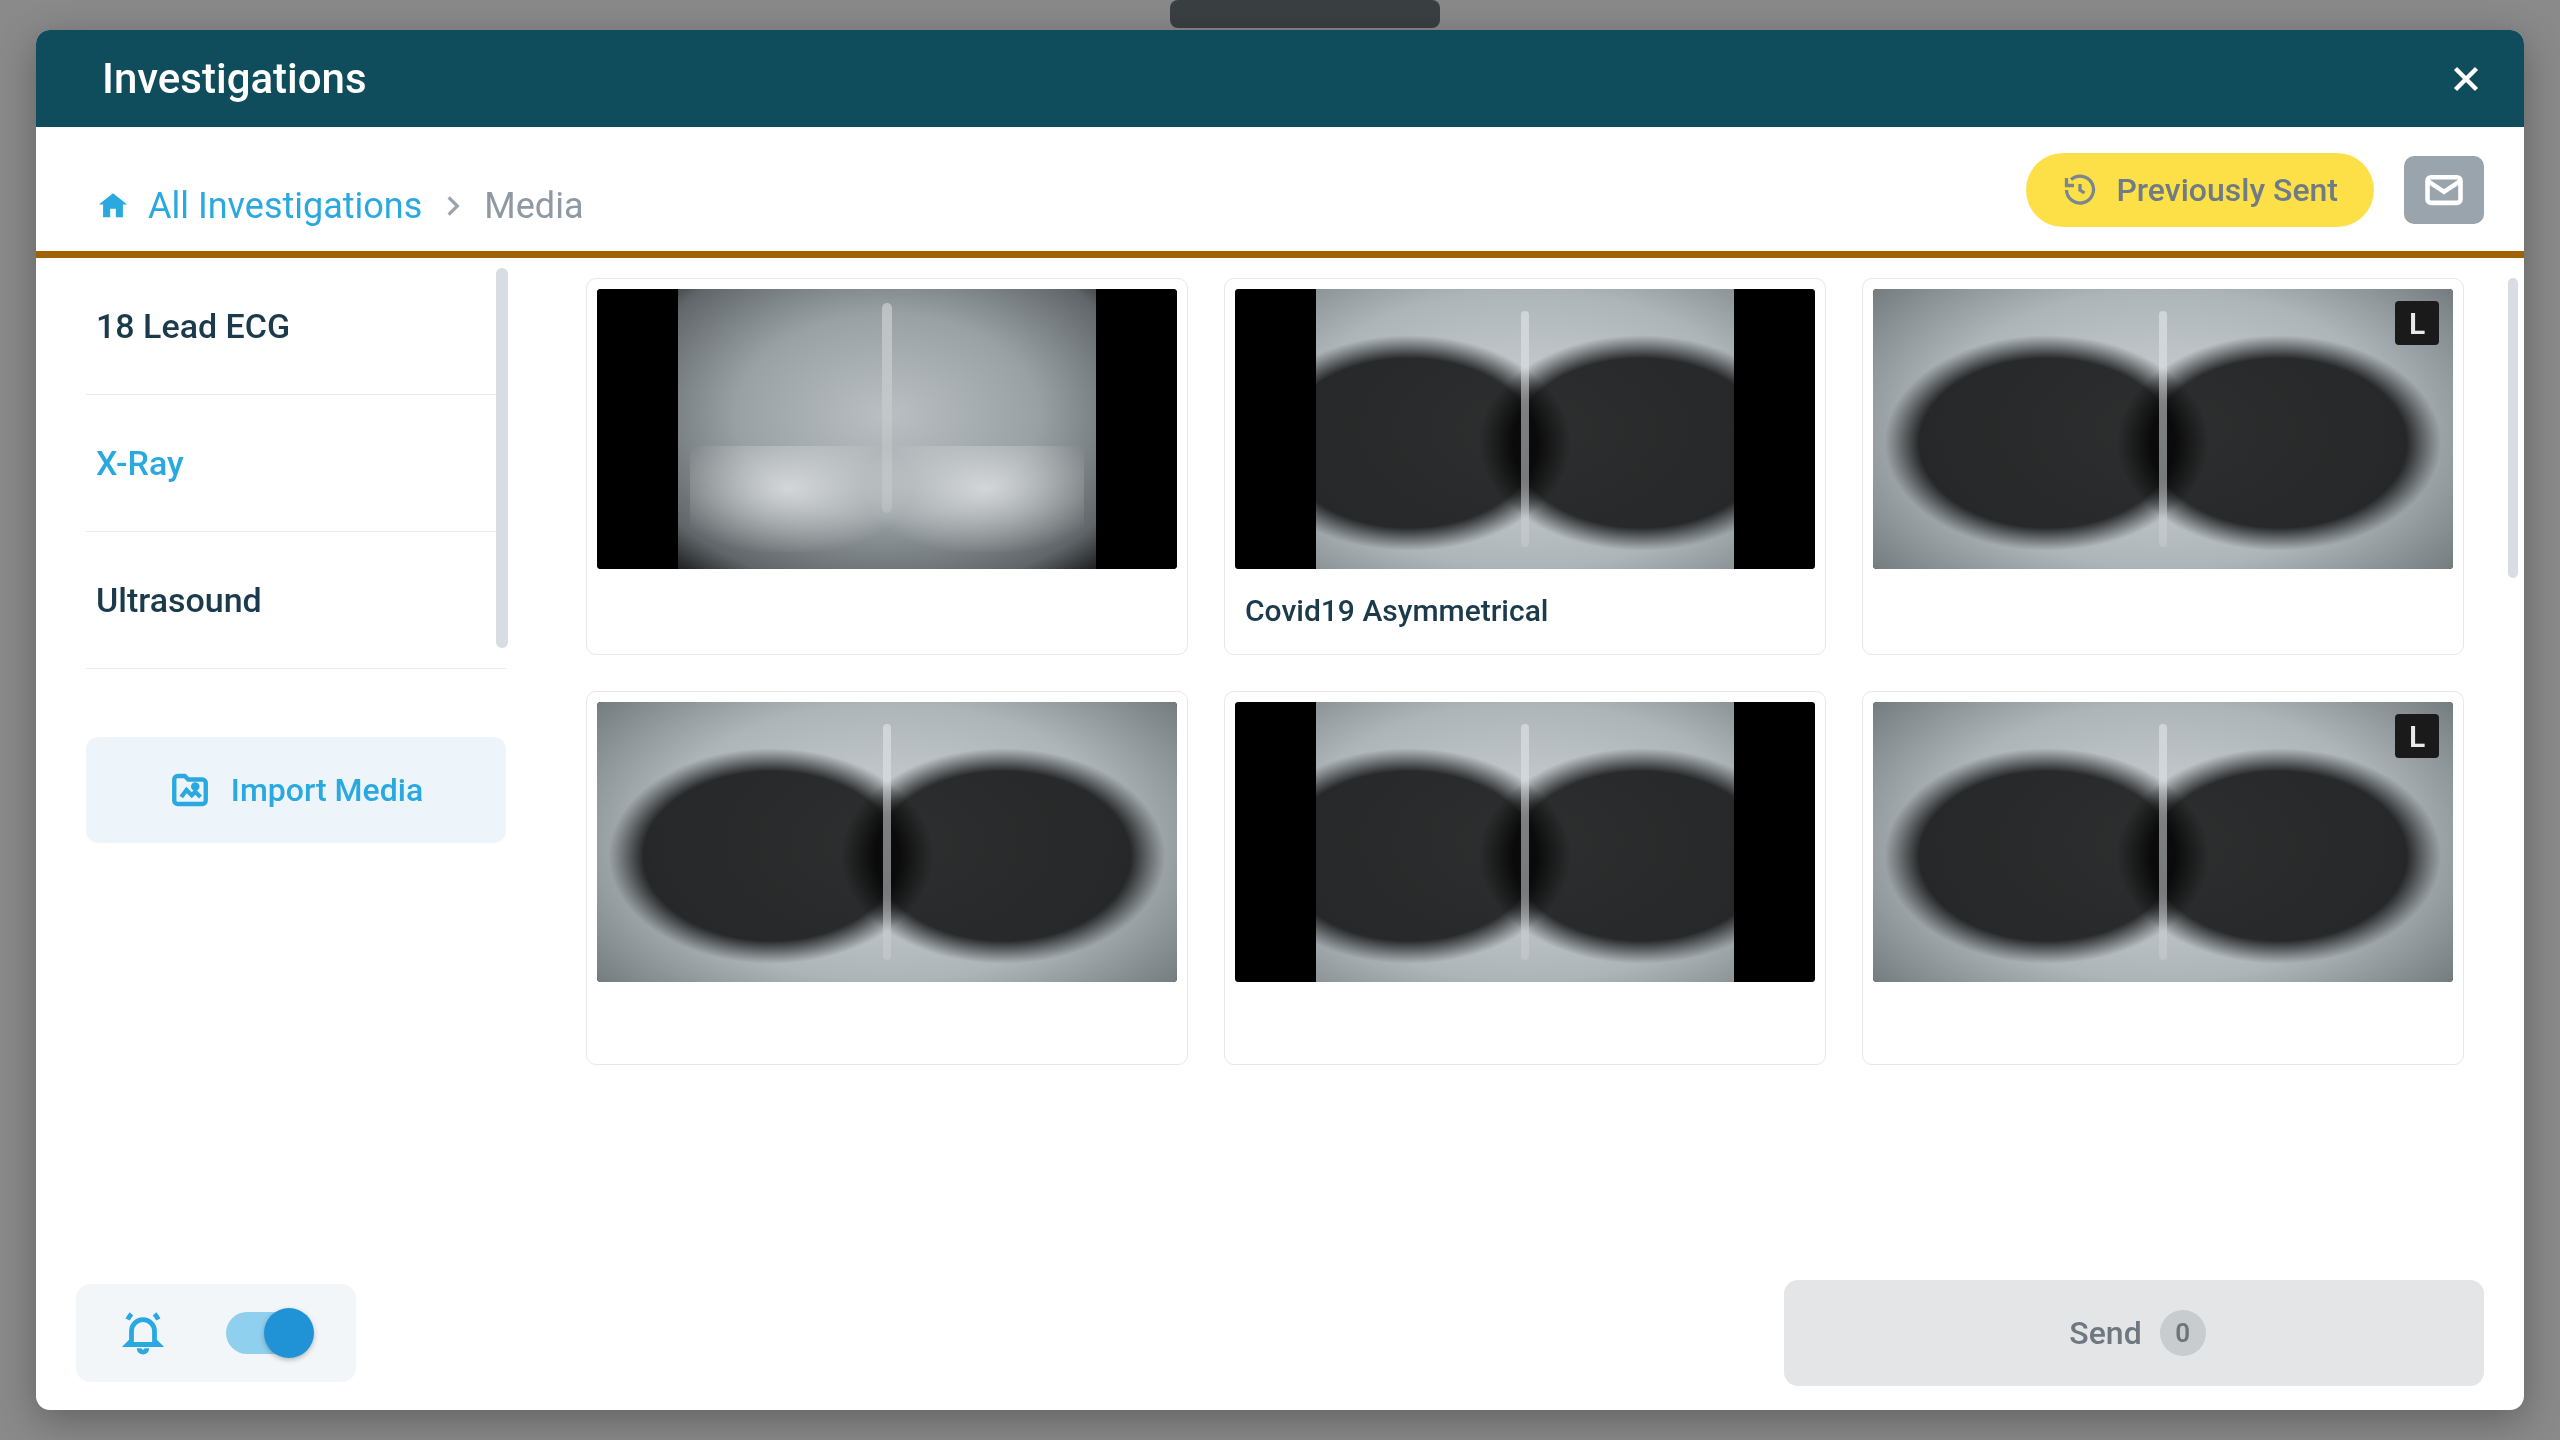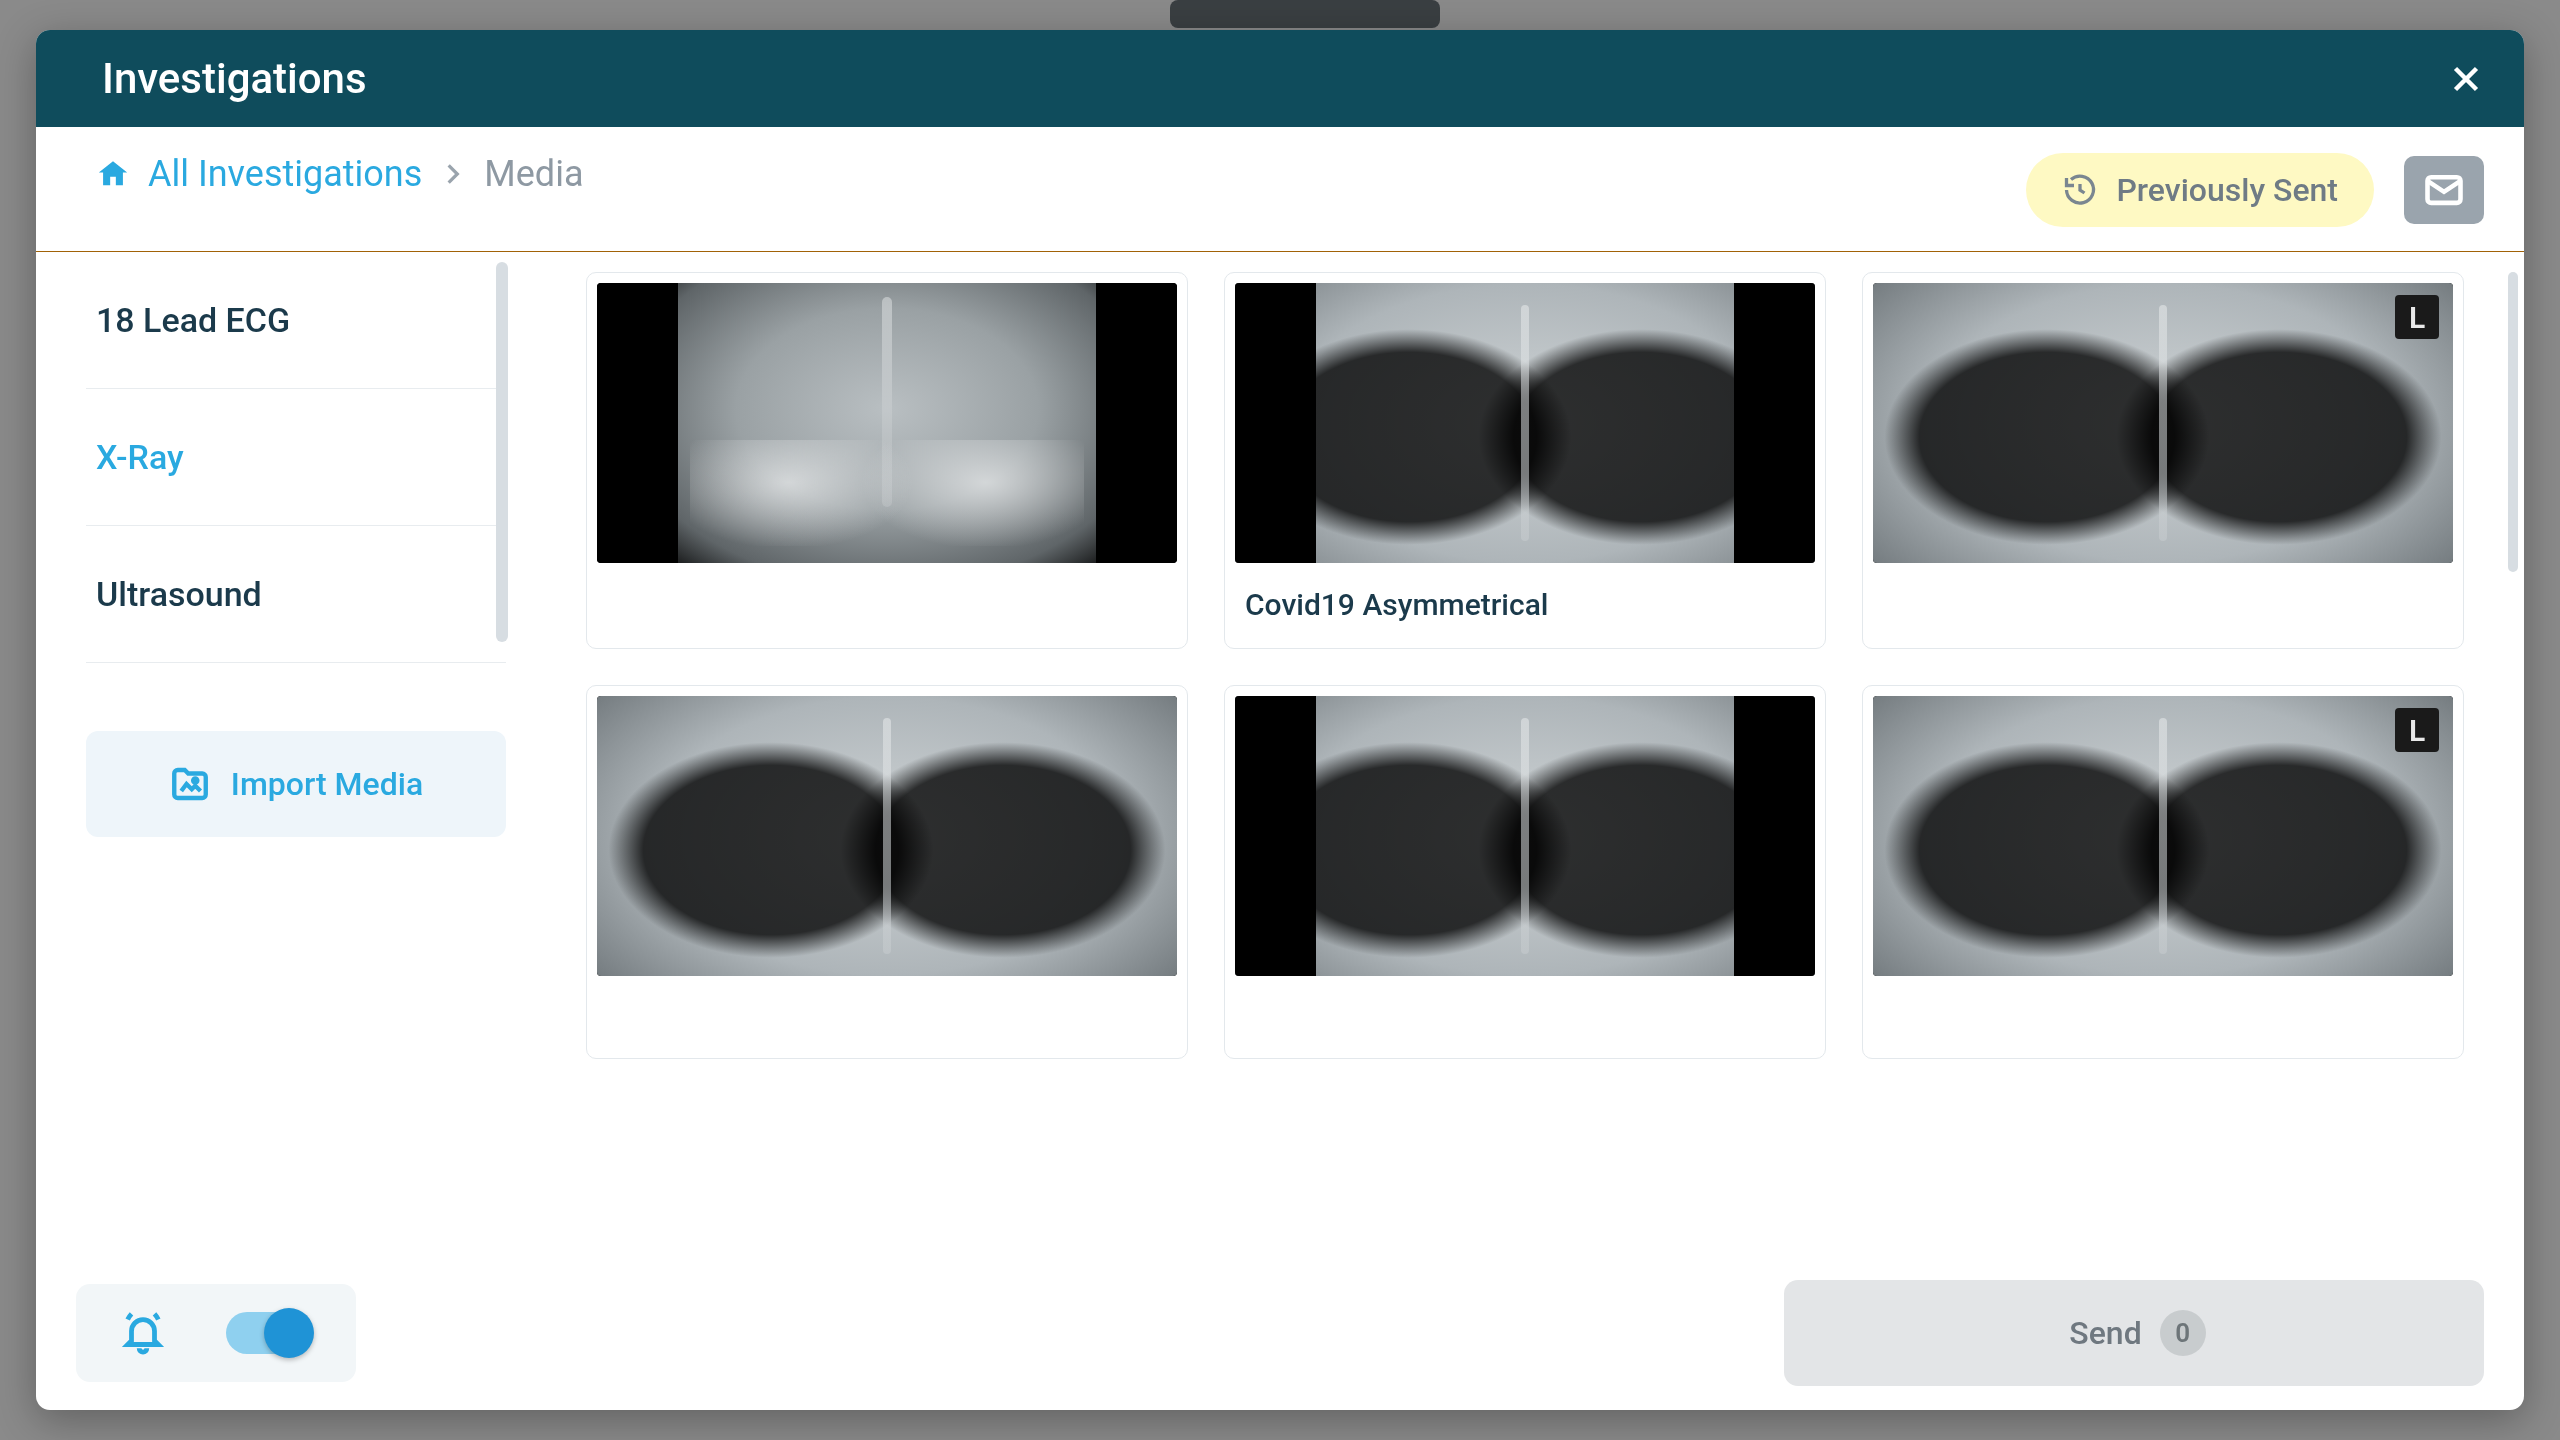--- a/index.html
+++ b/index.html
@@ -34,41 +34,41 @@
   }
   .close-btn {
     width: 44px; height: 44px;
     cursor: pointer;
     display: flex; align-items: center; justify-content: center;
   }
   .close-btn svg { width: 36px; height: 36px; stroke: #fff; stroke-width: 3; }
 
   .toolbar {
     display: flex;
-    align-items: flex-start;
+    align-items: flex-end;
     justify-content: space-between;
     padding: 26px 40px 24px 60px;
-    border-bottom: 1px solid #a16207;
+    border-bottom: 7px solid #a16207;
   }
   .breadcrumb {
     display: flex;
     align-items: center;
     gap: 18px;
     font-size: 36px;
   }
   .home-icn { color: #2aa9e0; display:flex; align-items:center; }
   .home-icn svg { width: 34px; height: 34px; fill: #2aa9e0; }
   .crumb-link { color: #2aa9e0; cursor: pointer; }
   .chevron { color: #9aa4ad; display:flex; align-items:center;}
   .chevron svg { width: 26px; height: 26px; stroke:#9aa4ad; stroke-width:3; fill:none;}
   .crumb-current { color: #8e99a3; }
 
   .toolbar-right { display:flex; align-items:center; gap: 30px; }
   .prev-sent {
-    background: #fef9c3;
+    background: #fde047;
     border-radius: 40px;
     padding: 18px 36px;
     display:flex; align-items:center; gap:18px;
     cursor: pointer;
   }
   .prev-sent svg { width:36px; height:36px; stroke:#7a8690; fill:none; stroke-width:2.2;}
   .prev-sent span { color:#6f7b85; font-size:32px; font-weight:500;}
   .mail-btn {
     width: 80px; height: 68px;
     background: #9aa4ad;

